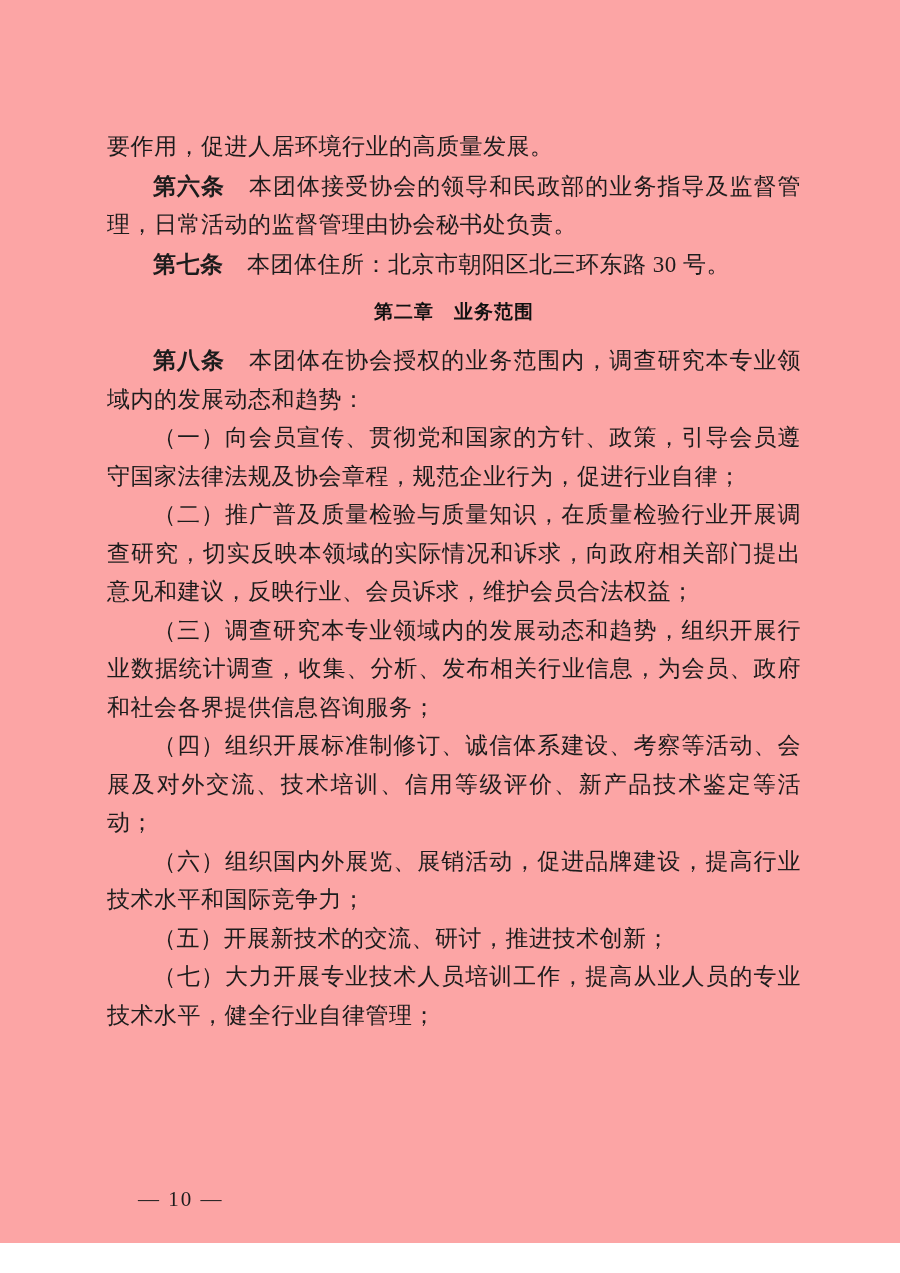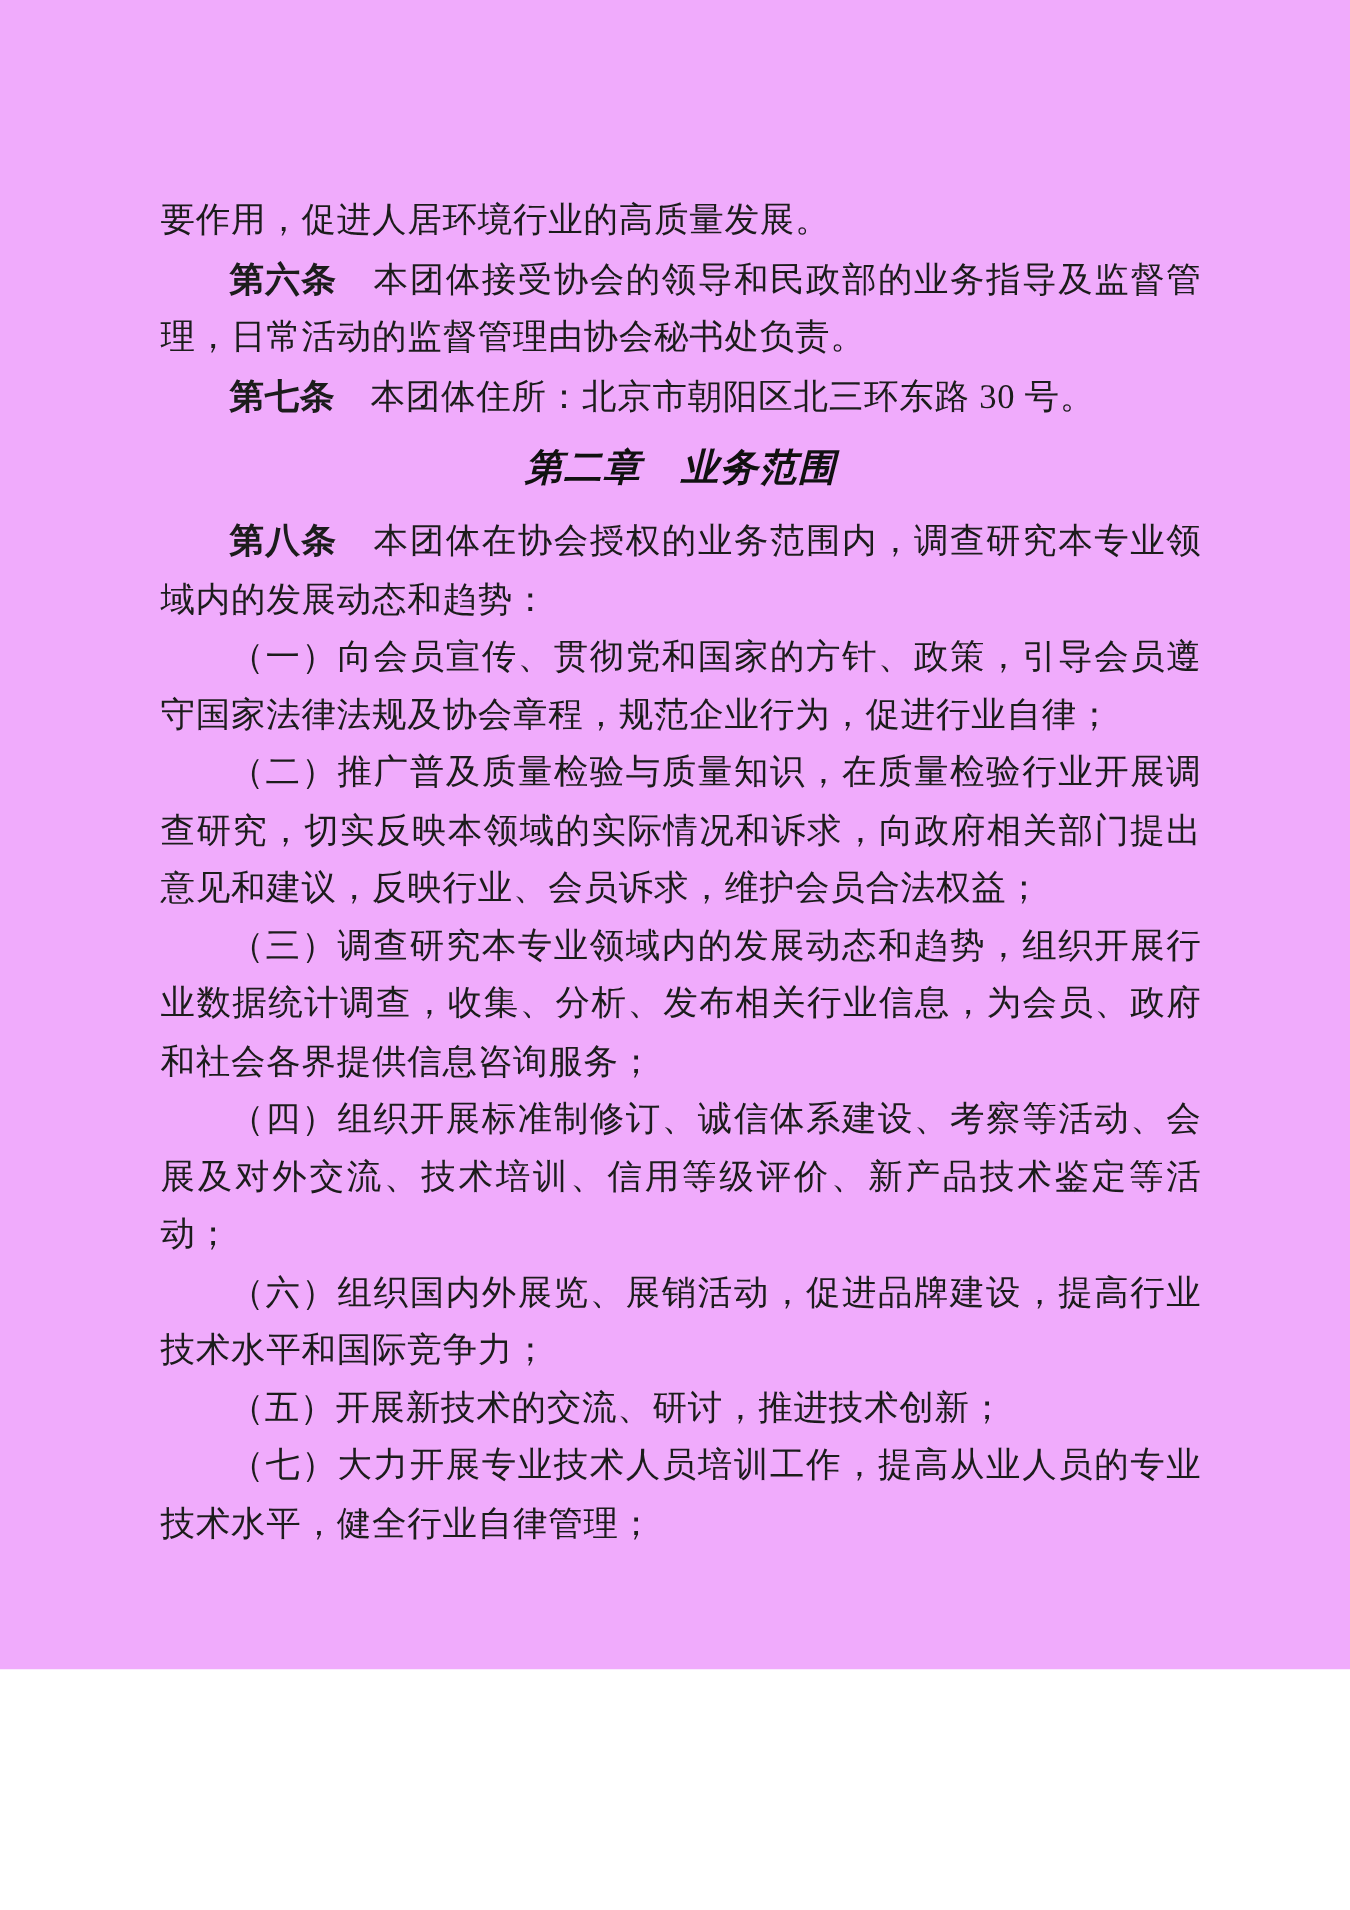--- a/index.html
+++ b/index.html
@@ -3,22 +3,22 @@
 <meta charset="utf-8">
 <style>
   html, body {
     margin: 0;
     padding: 0;
     background: #ffffff;
   }
   .page {
     position: relative;
     width: 900px;
-    height: 1113px;
-    background: #f0abfc;
+    height: 1243px;
+    background: #fca5a5;
     overflow: hidden;
     font-family: "Liberation Serif", "DejaVu Serif", serif;
     color: #1c1c1c;
   }
   .content {
     position: absolute;
     top: 128px;
     left: 107px;
     width: 694px;
   }
@@ -34,26 +34,25 @@
     text-indent: 2em;
   }
   .label {
     font-family: "Liberation Sans", "DejaVu Sans", sans-serif;
     font-weight: 700;
   }
   h2.chapter {
     margin: 9px 0 10px 0;
     font-family: "Liberation Sans", "DejaVu Sans", sans-serif;
     font-weight: 700;
-    font-size: 25px;
+    font-size: 19px;
     line-height: 38px;
     text-align: center;
     letter-spacing: 1px;
     color: #111111;
-    font-style: italic;
   }
   .footer {
     position: absolute;
     top: 1146px;
     left: 138px;
     font-size: 21px;
     line-height: 26px;
     font-family: "Liberation Serif", "DejaVu Serif", serif;
     color: #1c1c1c;
     letter-spacing: 2px;

